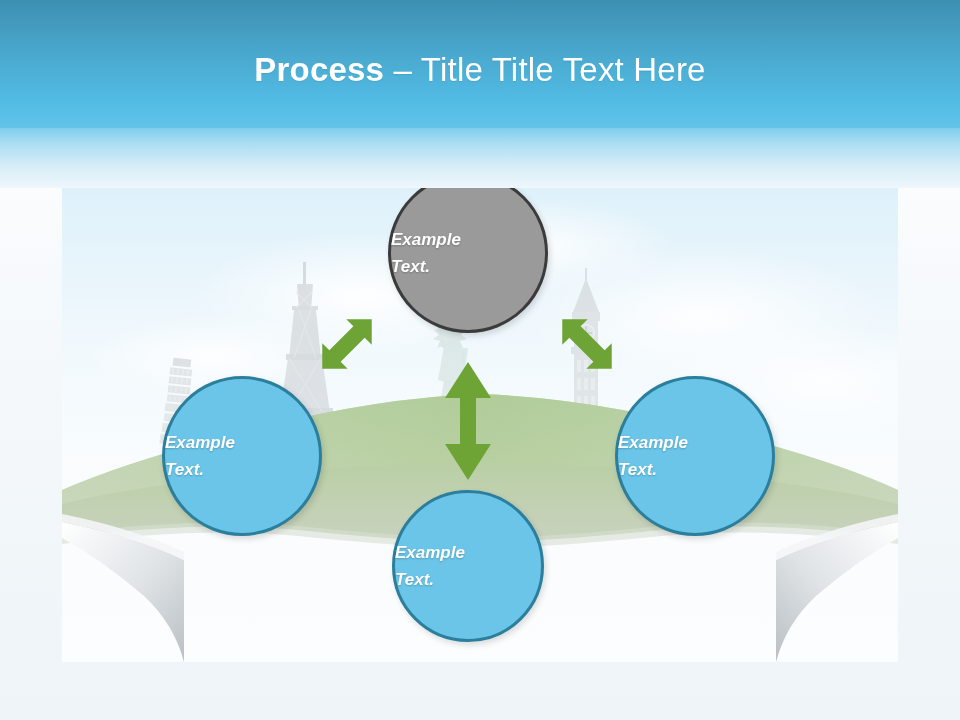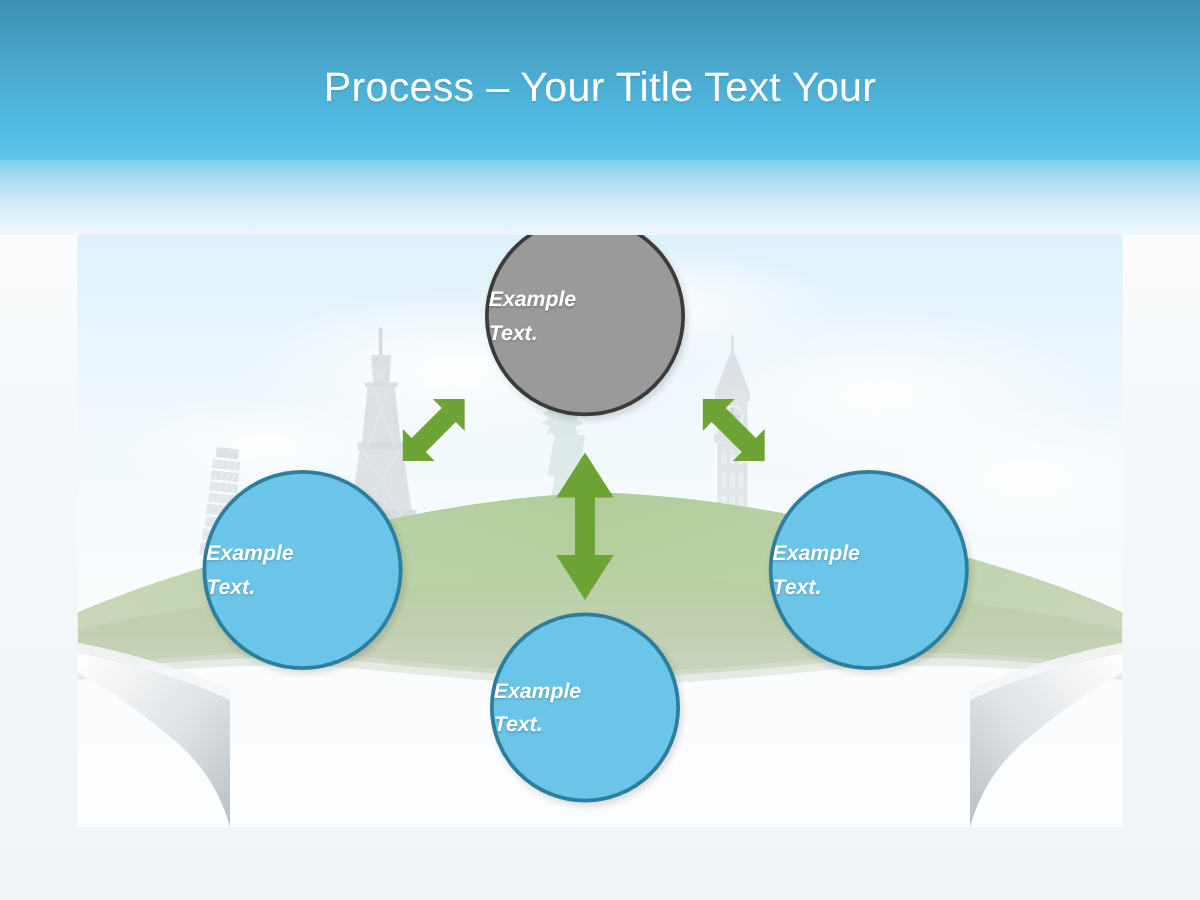--- a/index.html
+++ b/index.html
@@ -16,21 +16,21 @@
      background:linear-gradient(180deg,#f7fbfd 0%,#fbfdfe 100%);}
 
   
   .header{position:absolute;left:0;top:0;width:960px;height:128px;
      background:linear-gradient(180deg,#3c90b2 0%,#4aa8cd 42%,#51bbe4 78%,#62c4e9 100%);}
   .header-fade{position:absolute;left:0;top:118px;width:960px;height:70px;
      background:linear-gradient(180deg,#62c4e9 0%,#a9ddf2 35%,#d8eef8 70%,#eef7fc 100%);}
   .title{position:absolute;left:0;top:50px;width:960px;text-align:center;
      color:#ffffff;font-size:33px;line-height:40px;letter-spacing:0.2px;
      text-shadow:0 1px 1px rgba(0,0,0,.08);white-space:nowrap;}
-  .title .b{font-weight:400;}
+  .title .b{font-weight:700;}
   .title .n{font-weight:400;}
 
   
   .sky{position:absolute;left:62px;top:126px;width:836px;height:330px;overflow:hidden;
     background:
       radial-gradient(ellipse 240px 90px at 300px 170px,rgba(255,255,255,.95),rgba(255,255,255,0) 70%),
       radial-gradient(ellipse 200px 70px at 470px 120px,rgba(255,255,255,.9),rgba(255,255,255,0) 70%),
       radial-gradient(ellipse 260px 100px at 640px 190px,rgba(255,255,255,.9),rgba(255,255,255,0) 70%),
       radial-gradient(ellipse 180px 60px at 150px 230px,rgba(255,255,255,.85),rgba(255,255,255,0) 70%),
       radial-gradient(ellipse 220px 80px at 760px 255px,rgba(255,255,255,.8),rgba(255,255,255,0) 72%),
@@ -268,16 +268,16 @@
   </div>
 
   <div class="node blue shadowdrop" style="left:392px;top:490px;width:152px;height:152px;">
     <span>Example</span>
     <span>Text.</span>
   </div>
 
   <div class="header-fade"></div>
   <div class="header"></div>
   <div class="title">
-    <span class="b">Process</span><span class="n"> – Your Title Text Your</span>
+    <span class="b">Process</span><span class="n"> – Title Title Text Here</span>
   </div>
 
 </div>
 
 </body></html>

